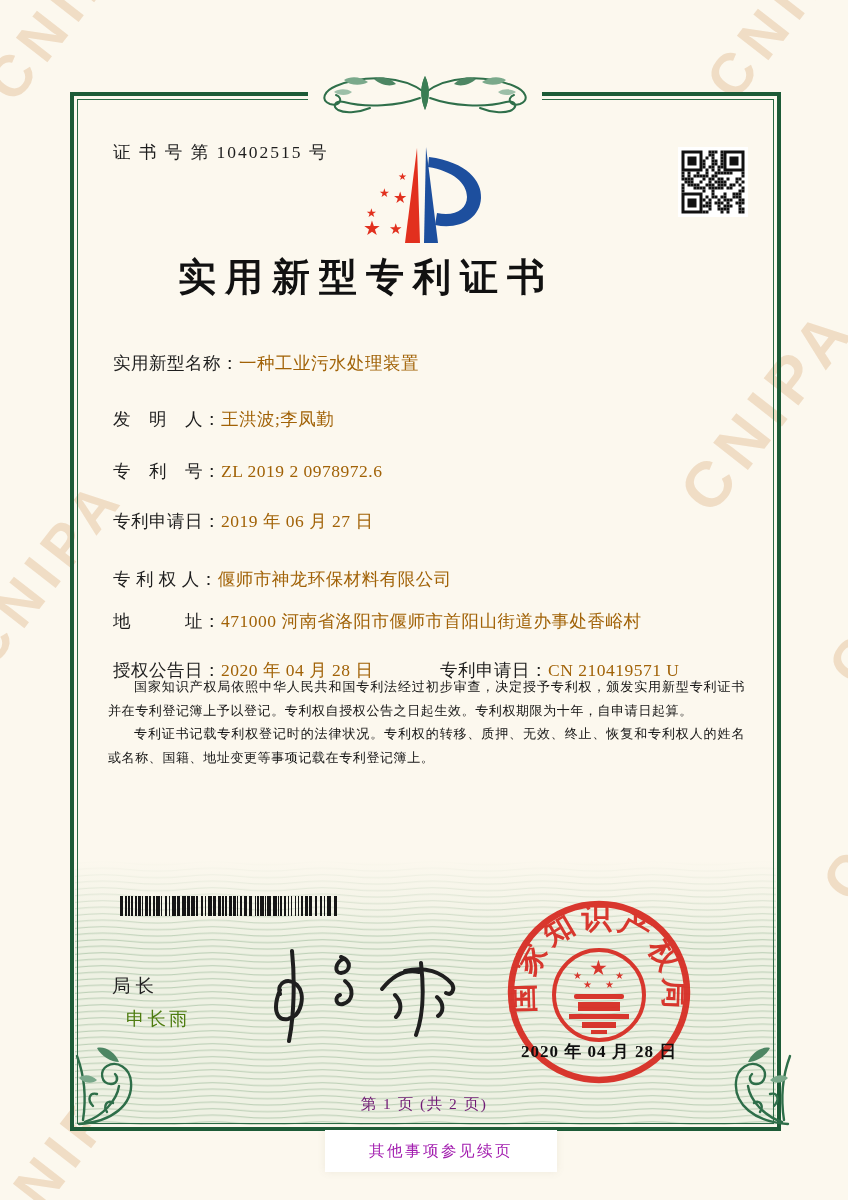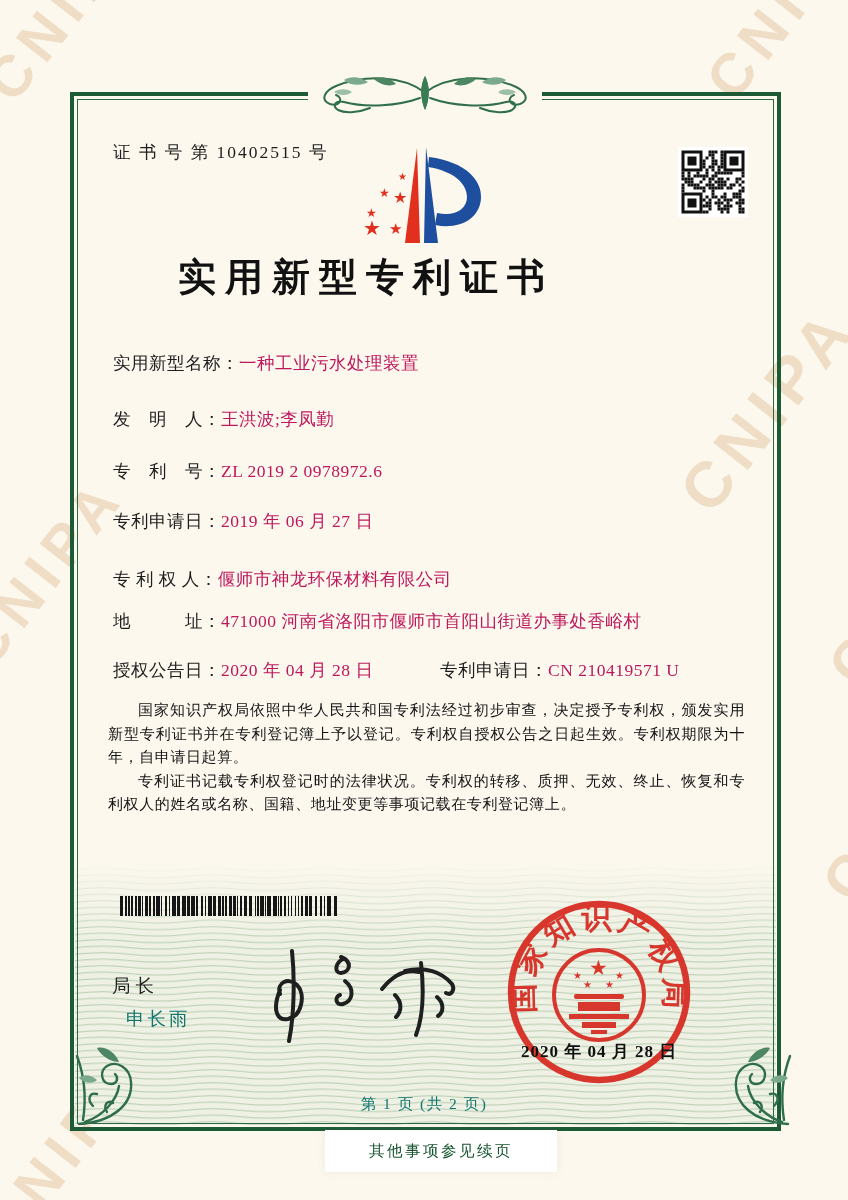--- a/index.html
+++ b/index.html
@@ -23,42 +23,42 @@
     border:1px solid #2a6a45;
   }
   .abs { position:absolute; }
   .cert-number { left:113px; top:140px; font-size:17.5px; letter-spacing:2px; }
   .cert-title {
     left:0; top:252px; width:732px; text-align:center;
     font-size:38px; font-weight:bold; letter-spacing:9px; color:#111;
   }
   .field-row { left:113px; font-size:17.5px; white-space:nowrap; letter-spacing:0.5px; }
   .field-label { color:#1e1e1e; }
-  .field-value { color:#be185d;font-family:Liberation Serif, serif; }
+  .field-value { color:#a16207;font-family:Liberation Serif, serif; }
   .pair2 { position:absolute; left:327px; top:0; white-space:nowrap; }
   .body-text {
-    left:108px; top:699px; width:637px;
-    font-size:15px; line-height:23.5px; text-align:justify; color:#141414;
+    left:108px; top:675px; width:637px;
+    font-size:13px; line-height:23.5px; text-align:justify; color:#141414;
     letter-spacing:0.6px;
   }
   .body-text p { margin:0; text-indent:2em; }
   .officer-title { left:112px; top:973px; font-size:18.5px; letter-spacing:5px; color:#222; }
-  .officer-name  { left:126px; top:1006px; font-size:18.5px; letter-spacing:3px; color:#0f766e; }
+  .officer-name  { left:126px; top:1006px; font-size:18.5px; letter-spacing:3px; color:#4d7c0f; }
   .seal-date {
     left:503px; top:1040px; width:192px; text-align:center;
     font-size:17px; letter-spacing:1px; color:#101010; font-weight:bold;
   }
   .page-num {
     left:0; top:1094px; width:848px; text-align:center;
-    font-size:15.5px; letter-spacing:1.5px; color:#0f766e;
+    font-size:15.5px; letter-spacing:1.5px; color:#701a75;
   }
   .cont-note {
     left:325px; top:1130px; width:232px; height:42px; background:#ffffff;
     text-align:center; line-height:42px; font-size:15.5px;
-    letter-spacing:2.5px; color:#14532d; box-shadow:0 0 8px rgba(120,110,80,0.10);
+    letter-spacing:2.5px; color:#a21caf; box-shadow:0 0 8px rgba(120,110,80,0.10);
   }
   svg { display:block; }
 </style>
 </head>
 <body>
 
 <div class="page">
 
   <span class="watermark" style="left:-45px; top:-28px;">CNIPA</span>
   <span class="watermark" style="left:676px; top:-30px;">CNIPA</span>

